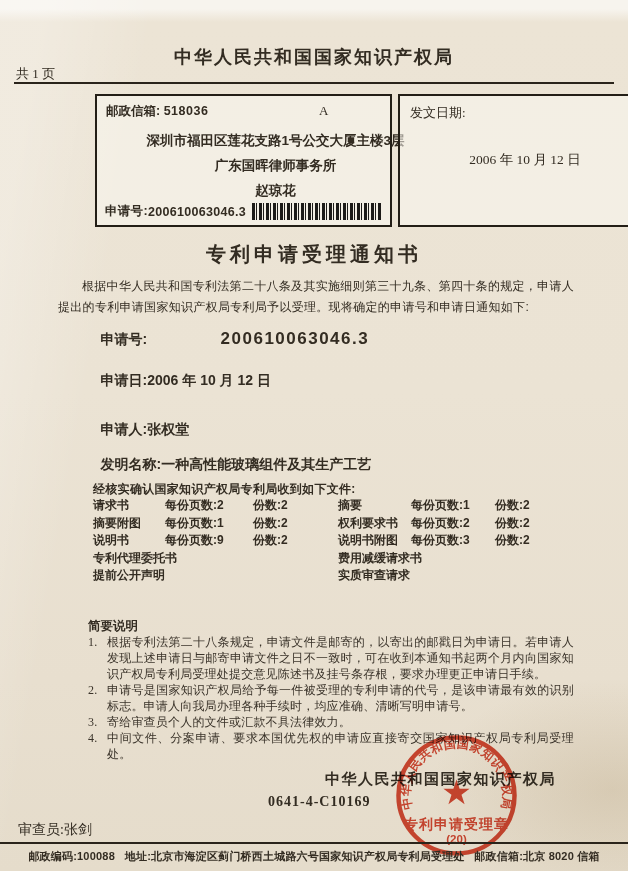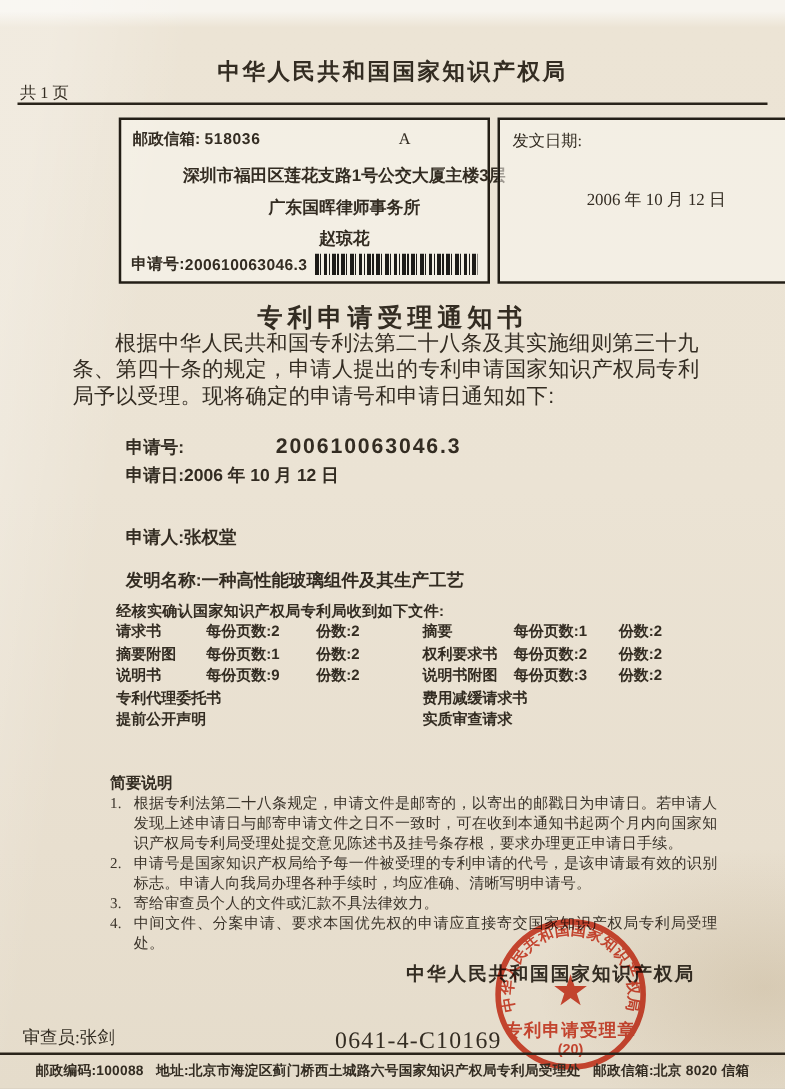--- a/index.html
+++ b/index.html
@@ -30,24 +30,24 @@
     background:repeating-linear-gradient(90deg,
       #1d1b18 0 3px,transparent 3px 4px,
       #1d1b18 4px 5px,transparent 5px 7px,
       #1d1b18 7px 10px,transparent 10px 11px,
       #1d1b18 11px 12px,transparent 12px 14px);}
   .date-box{top:94px;left:398px;width:210px;height:129px;padding-left:40px;}
   .date-label{position:absolute;top:8px;left:10px;font-size:13px;font-family:"Liberation Serif","DejaVu Serif",serif;}
   .date-value{position:absolute;top:55px;left:0;width:100%;text-align:center;font-size:13.5px;font-family:"Liberation Serif","DejaVu Serif",serif;white-space:pre;}
   
   .notice-title{top:241px;left:0;width:100%;text-align:center;font-size:20px;font-weight:bold;letter-spacing:4px;}
-  .notice-body{top:264px;left:58px;width:516px;font-size:17px;line-height:21px;text-indent:2em;
+  .notice-body{top:276px;left:58px;width:516px;font-size:12px;line-height:21px;text-indent:2em;
     font-family:Liberation Sans, sans-serif;letter-spacing:.3px;}
   .field{left:85px;font-size:14px;font-weight:bold;white-space:pre;}
-  .field-appno{top:331px;}
+  .field-appno{top:313px;}
   .field-appno .f-label{display:inline-block;width:120px;}
   .field-appno .f-value{font-size:17px;letter-spacing:1.5px;}
   .field-date{top:356px;}
   .field-applicant{top:405px;}
   .field-invention{top:440px;}
   
   .docs-heading{top:481px;left:93px;font-size:12px;font-weight:bold;letter-spacing:.3px;}
   .docs-grid{top:497px;left:93px;width:520px;}
   .doc-row{display:flex;height:17.5px;font-size:12px;font-weight:bold;white-space:nowrap;}
   .cnl{width:72px;} .cpl{width:88px;} .ccl{width:85px;}
@@ -57,21 +57,21 @@
   .notes{top:634px;left:88px;width:486px;font-family:"Liberation Serif","DejaVu Serif",serif;}
   .note{display:flex;font-size:12px;line-height:16px;color:#3a332a;letter-spacing:.2px;}
   .note-num{width:19px;flex:none;}
   .note-text{flex:1;text-align:justify;}
   
   .issuer{top:770px;left:325px;font-size:15px;font-weight:bold;letter-spacing:1.5px;}
   .stamp{top:732px;left:393px;width:127px;height:127px;mix-blend-mode:multiply;opacity:.93;}
   .sred{fill:#d6402a;}
   
   .examiner{top:821px;left:18px;font-size:14px;font-family:"Liberation Serif","DejaVu Serif",serif;}
-  .doc-code{top:822px;left:268px;font-size:19px;font-family:"Liberation Serif","DejaVu Serif",serif;letter-spacing:1px;}
+  .doc-code{top:794px;left:268px;font-size:14px;font-family:"Liberation Serif","DejaVu Serif",serif;letter-spacing:1px;font-weight:bold;}
   .rule2{top:842px;left:0;width:628px;border-top:2px solid #2a241b;height:0;}
   .footer-line{top:849px;left:0;width:100%;text-align:center;font-size:11px;font-weight:bold;white-space:pre;letter-spacing:.2px;}
 </style>
 </head>
 <body>
 
 <div class="page">
 
   <div class="abs hdr-title">中华人民共和国国家知识产权局</div>
   <div class="abs pages-label">共 1 页</div>

